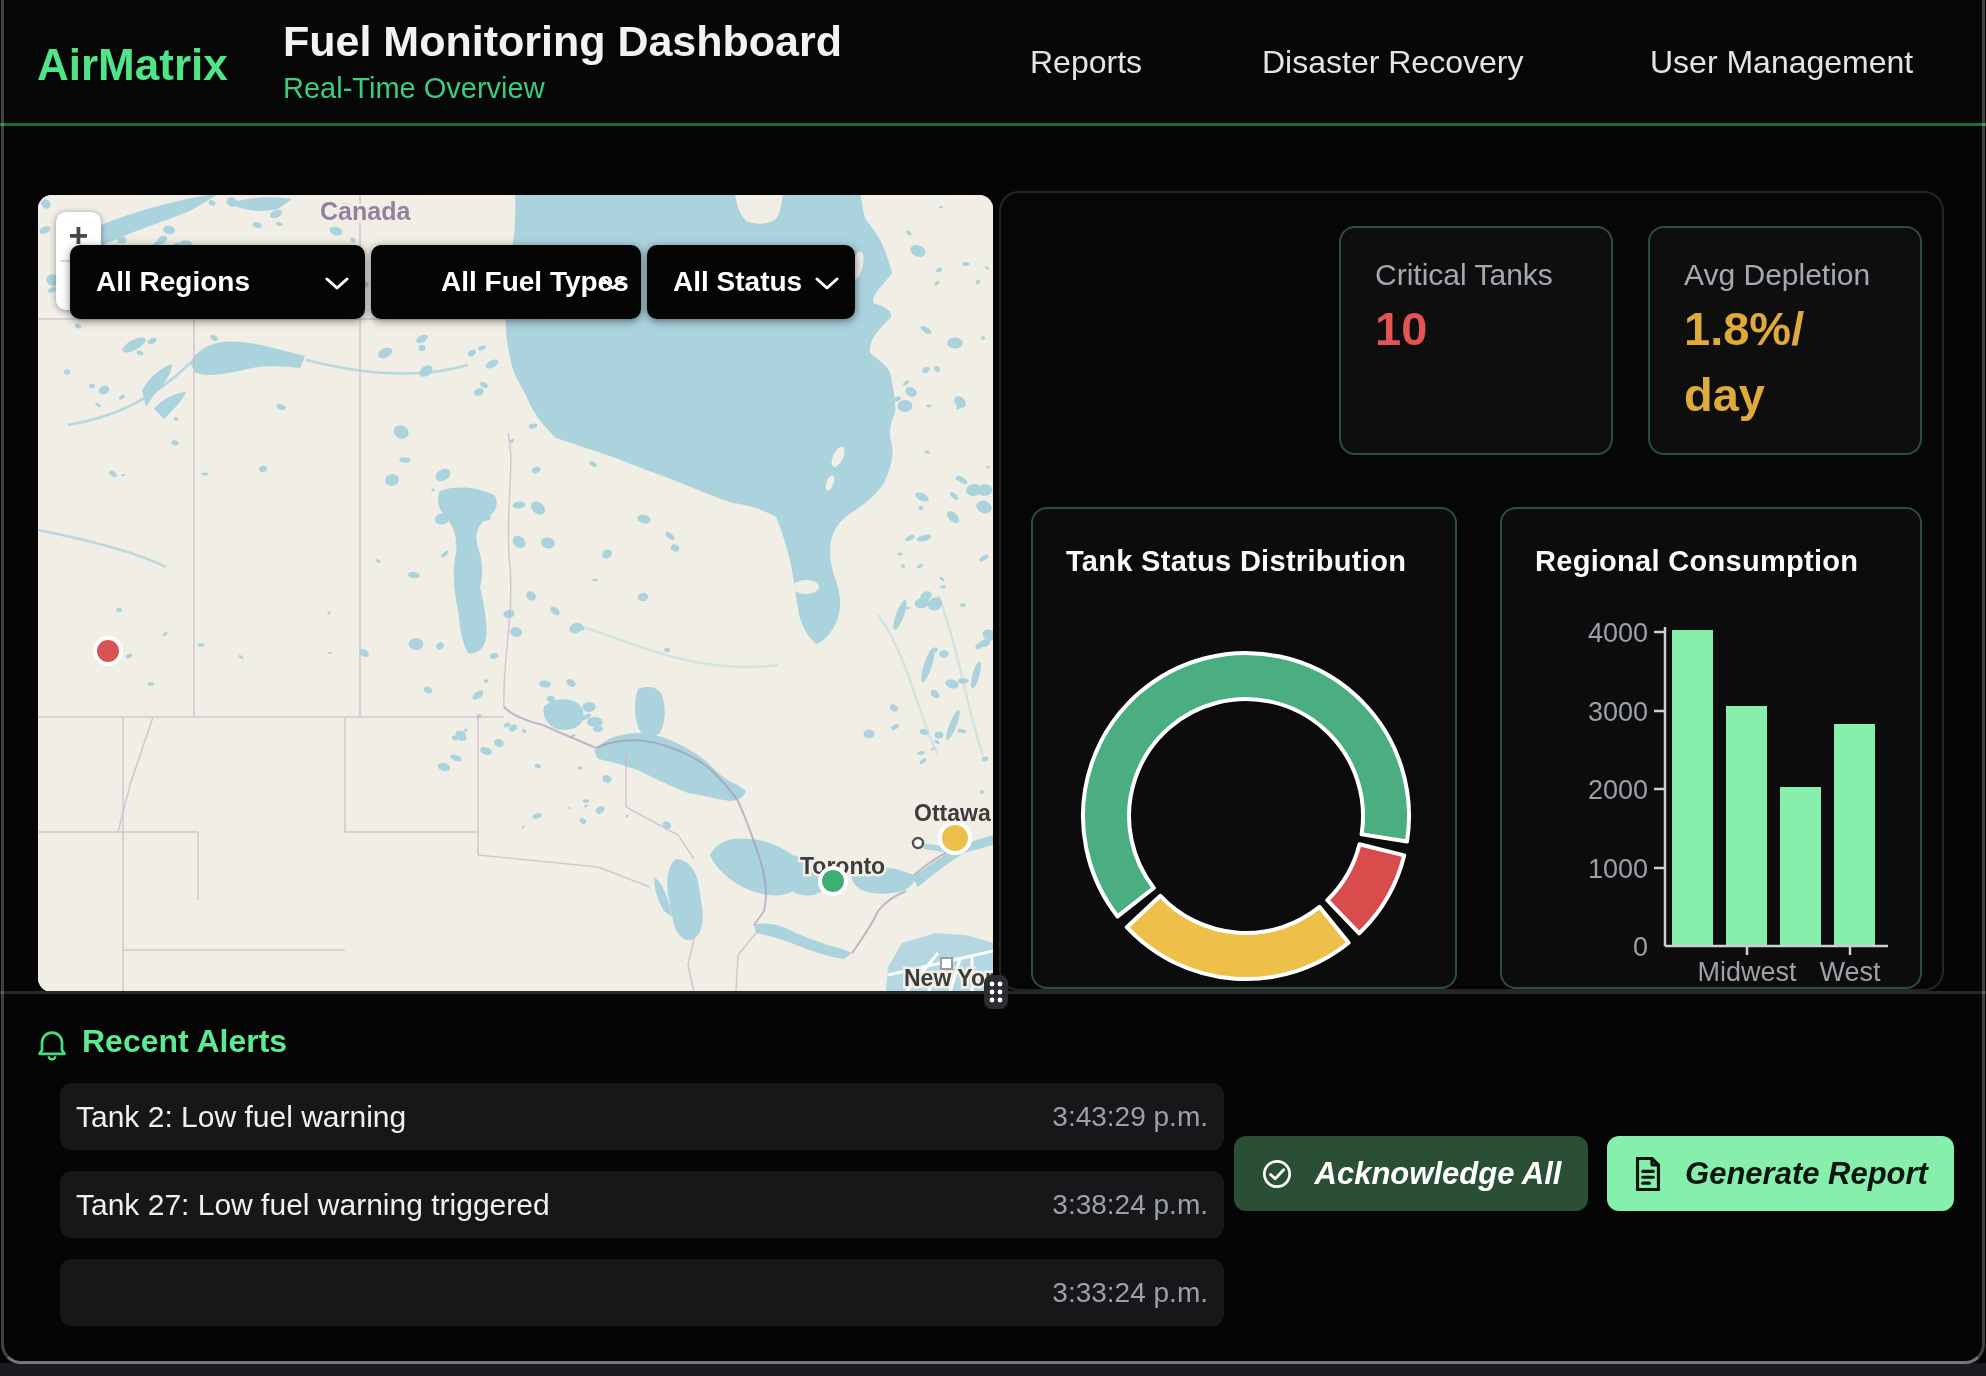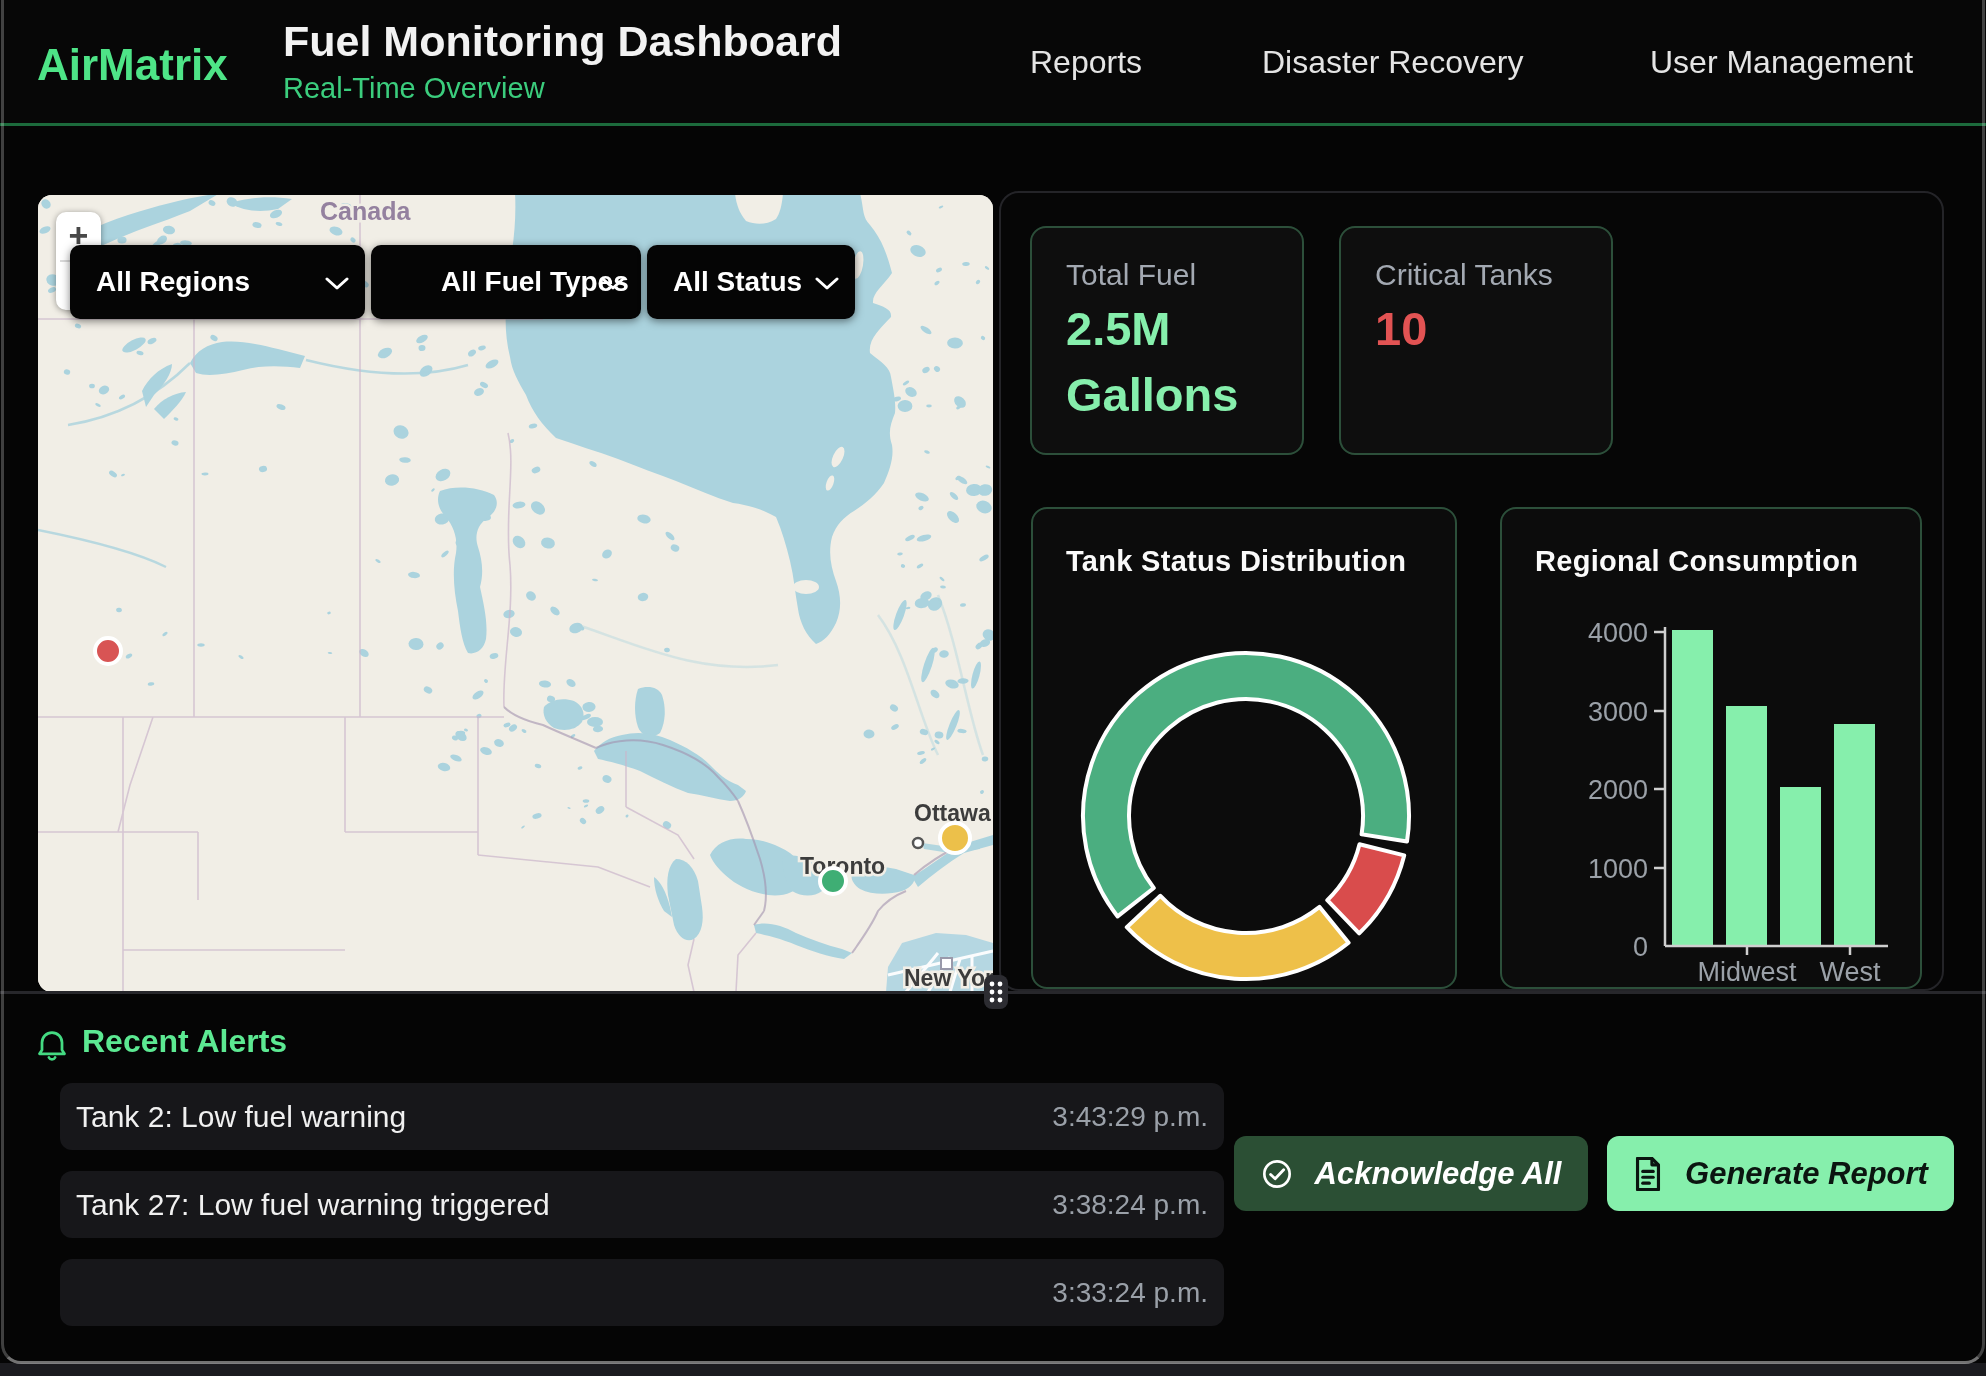--- a/index.html
+++ b/index.html
@@ -388,27 +388,27 @@
         </div>
     <div class="dd" style="left:609px; top:50px; width:208px;">
           <span>All Status</span>
       <svg width="24" height="13" viewBox="0 0 24 13">
             <polyline points="2,2 12,11 22,2" fill="none" stroke="#fff" stroke-width="3" stroke-linecap="round" stroke-linejoin="round"></polyline>
           </svg>
         </div>
   </div>
 
   <div id="rpanel"></div>
-  <div class="statcard" style="left:1030px;">
-    <div class="statlabel">Total Fuel</div>
-    <div class="statval" style="color:#86efac;">2.5M<br>Gallons</div>
-  </div>
   <div class="statcard" style="left:1339px;">
     <div class="statlabel">Critical Tanks</div>
     <div class="statval" style="color:#e25353;">10</div>
+  </div>
+  <div class="statcard" style="left:1648px;">
+    <div class="statlabel">Avg Depletion</div>
+    <div class="statval" style="color:#deaa3b;">1.8%/<br>day</div>
   </div>
 
   <div class="chartcard" style="left:1031px; width:426px;">
     <div class="charttitle">Tank Status Distribution</div>
     <svg width="426" height="478" viewBox="0 0 426 478" style="position:absolute; left:0; top:0;">
       <g stroke="#fff" stroke-width="4" stroke-linejoin="round">
         <path d="M 84.6 407.4 A 163 163 0 1 1 374.0 332.5 L 328.6 325.3 A 117 117 0 1 0 120.8 379.0 Z" fill="#4bae80"></path>
         <path d="M 371.2 346.4 A 163 163 0 0 1 326.2 424.3 L 294.3 391.2 A 117 117 0 0 0 326.5 335.3 Z" fill="#d94c4c"></path>
         <path d="M 315.6 433.7 A 163 163 0 0 1 93.8 418.2 L 127.4 386.8 A 117 117 0 0 0 286.6 397.9 Z" fill="#eec049"></path>
       </g>

